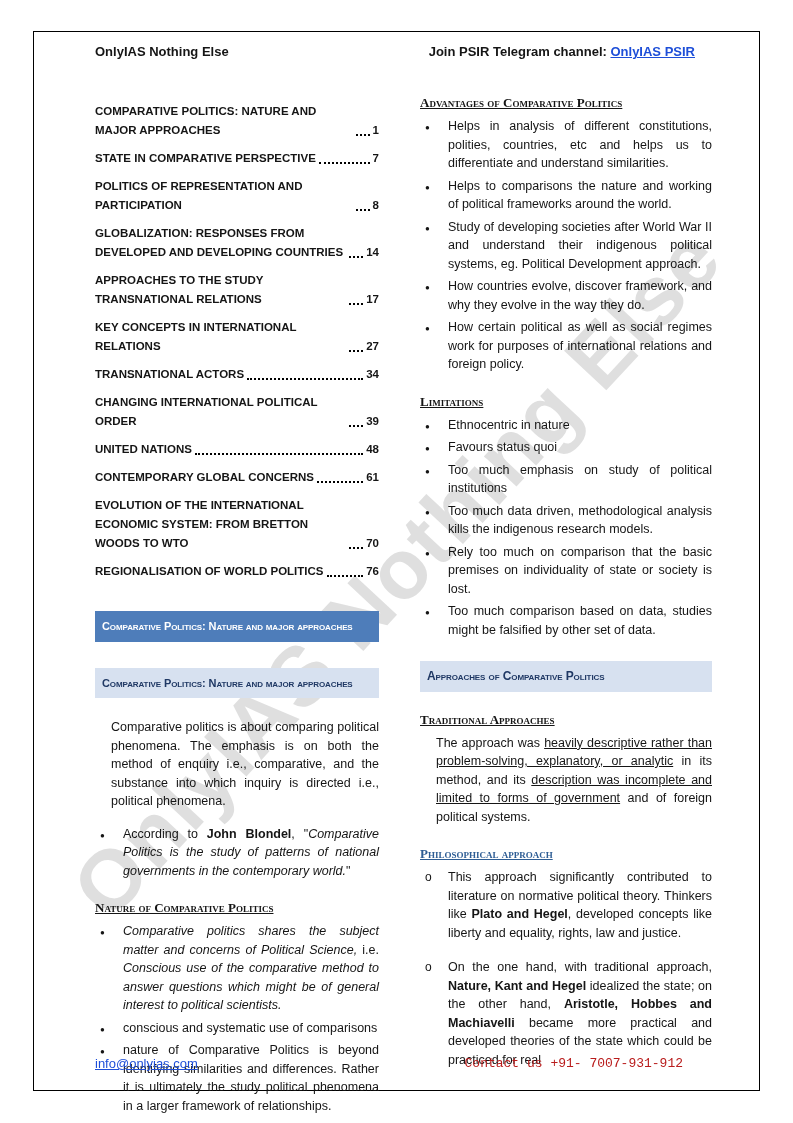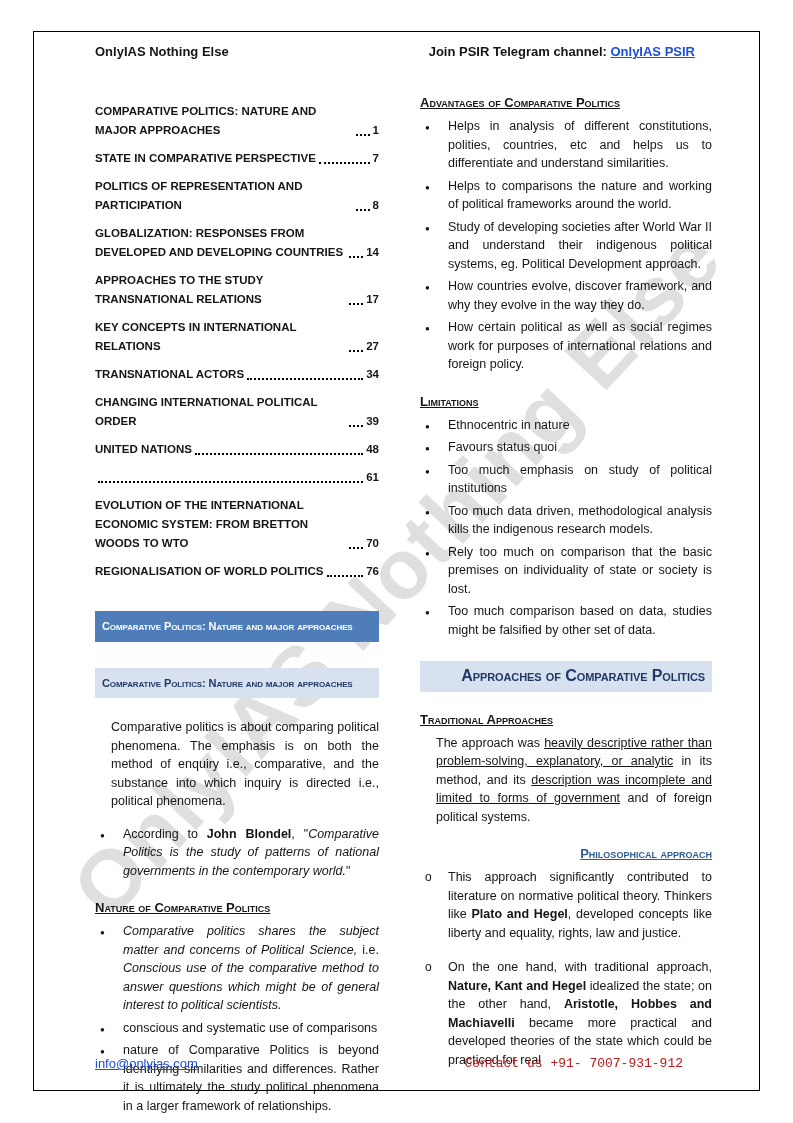--- a/index.html
+++ b/index.html
@@ -37,29 +37,29 @@
   .toc-leader{flex:1 1 auto;min-width:14px;border-bottom:2.5px dotted #000;margin:0 3px 4px 3px;}
   .toc-page{flex:0 0 auto;}
 
   
   .banner{
     font-variant:small-caps;font-weight:bold;font-size:11px;
     padding:6px 7px;text-align:left;white-space:nowrap;letter-spacing:-0.1px;
   }
   .banner-dark{background:#4E7DBA;color:#ffffff;margin:30px 0 26px 0;}
   .banner-light{background:#D7E1F0;color:#1F3864;margin:0 0 20px 0;}
-  .banner-right{margin:22px 0 4px 0;font-size:16px;white-space:normal;text-align:right;}
+  .banner-right{margin:22px 0 4px 0;font-size:12px;white-space:normal;}
 
   
   .heading{
     font-variant:small-caps;font-weight:bold;font-size:13px;
-    text-decoration:underline;text-align:left;margin:20px 0 6px 0;line-height:16px;
+    text-decoration:underline;text-align:left;margin:20px 0 6px 0;line-height:16px;font-family:Liberation Serif, serif;
   }
   .heading-first{margin-top:0;}
-  .heading-blue{color:#2E5D94;text-align:right;}
+  .heading-blue{color:#2E5D94;}
 
   .para{margin:0 0 14px 16px;}
 
   ul.bullets{list-style:none;margin:4px 0 0 0;padding:0;}
   ul.bullets li{position:relative;padding-left:28px;margin-bottom:4px;}
   ul.bullets li::before{content:"\25CF";position:absolute;left:5px;top:2px;font-size:8px;}
   ul.bullets.circle li::before{content:"o";font-size:12px;top:0;font-weight:normal;}
   ul.bullets.circle li{margin-bottom:16px;}
 
   .page-footer{
@@ -121,20 +121,21 @@
       <span class="toc-label">CHANGING INTERNATIONAL POLITICAL ORDER</span>
       <span class="toc-leader"></span>
       <span class="toc-page">39</span>
     </div>
       <div class="toc-entry">
       <span class="toc-label">UNITED NATIONS</span>
       <span class="toc-leader"></span>
       <span class="toc-page">48</span>
     </div>
       <div class="toc-entry">
+      <span class="toc-label">CONTEMPORARY GLOBAL CONCERNS</span>
       <span class="toc-leader"></span>
       <span class="toc-page">61</span>
     </div>
       <div class="toc-entry">
       <span class="toc-label">EVOLUTION OF THE INTERNATIONAL ECONOMIC SYSTEM: FROM BRETTON WOODS TO WTO</span>
       <span class="toc-leader"></span>
       <span class="toc-page">70</span>
     </div>
       <div class="toc-entry">
       <span class="toc-label">REGIONALISATION OF WORLD POLITICS</span>

